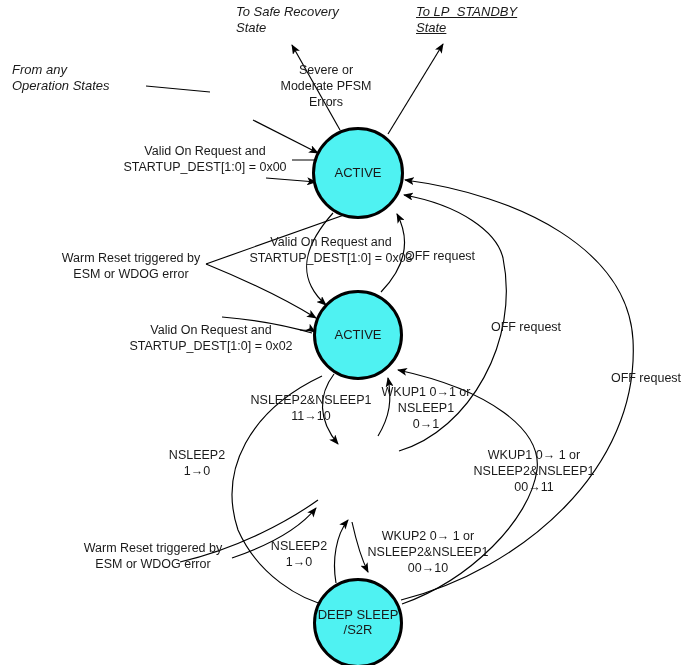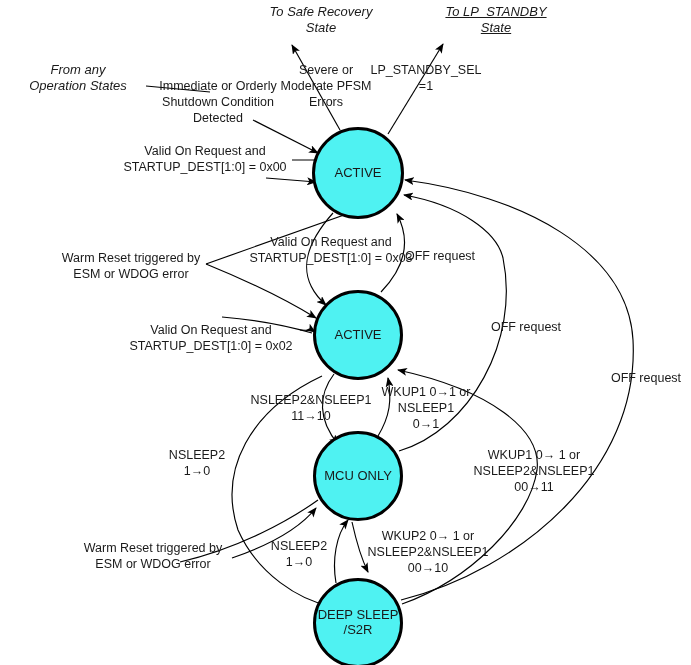--- a/index.html
+++ b/index.html
@@ -52,21 +52,21 @@
     white-space: pre-line;
     z-index: 4;
     font-family: "Liberation Sans", sans-serif;
   }
   .extern-label {
     position: absolute;
     font-size: 13px;
     font-style: italic;
     color: #1a1a1a;
     line-height: 1.25;
-    text-align: center;
+    text-align: left;
     white-space: pre-line;
     z-index: 4;
     font-family: "Liberation Sans", sans-serif;
   }
 </style>
 </head>
 <body>
 
 <div id="canvas">
 
@@ -123,48 +123,40 @@
   </svg>
 
   <div class="state-node" style="left:312px; top:127px; width:92px; height:92px;">
     <span class="state-label">ACTIVE</span>
   </div>
 
   <div class="state-node" style="left:313px; top:290px; width:90px; height:90px;">
     <span class="state-label">ACTIVE</span>
   </div>
 
-  <div class="state-node" style="left:313px; top:431px; width:90px; height:90px;">
-    <span class="state-label">MCU ONLY</span>
-  </div>
 
   <div class="state-node" style="left:313px; top:578px; width:90px; height:90px;">
     <span class="state-label">DEEP SLEEP
 /S2R</span>
   </div>
 
   <div class="extern-label" style="left:236px; top:4px; width:170px;">To Safe Recovery
 State</div>
 
   <div class="extern-label" style="left:416px; top:4px; width:160px;text-decoration:underline;">To LP_STANDBY
 State</div>
 
   <div class="extern-label" style="left:12px; top:62px; width:132px;">From any
 Operation States</div>
 
-  <div class="edge-label" style="left:140px; top:78px; width:156px;">Immediate or Orderly
-Shutdown Condition
-Detected</div>
 
   <div class="edge-label" style="left:269px; top:62px; width:114px;">Severe or
 Moderate PFSM
 Errors</div>
 
-  <div class="edge-label" style="left:362px; top:62px; width:128px;">LP_STANDBY_SEL
-=1</div>
 
   <div class="edge-label" style="left:110px; top:143px; width:190px;">Valid On Request and
 STARTUP_DEST[1:0]  = 0x00</div>
 
   <div class="edge-label" style="left:236px; top:234px; width:190px;">Valid On Request and
 STARTUP_DEST[1:0]  = 0x03</div>
 
   <div class="edge-label" style="left:398px; top:248px; width:84px;">OFF request</div>
 
   <div class="edge-label" style="left:40px; top:250px; width:182px;">Warm Reset triggered by

